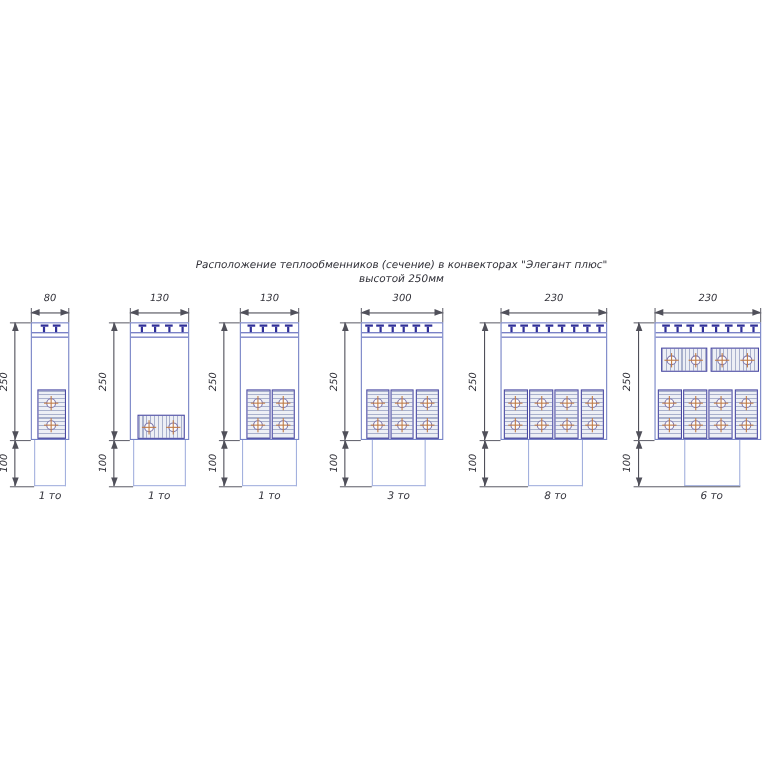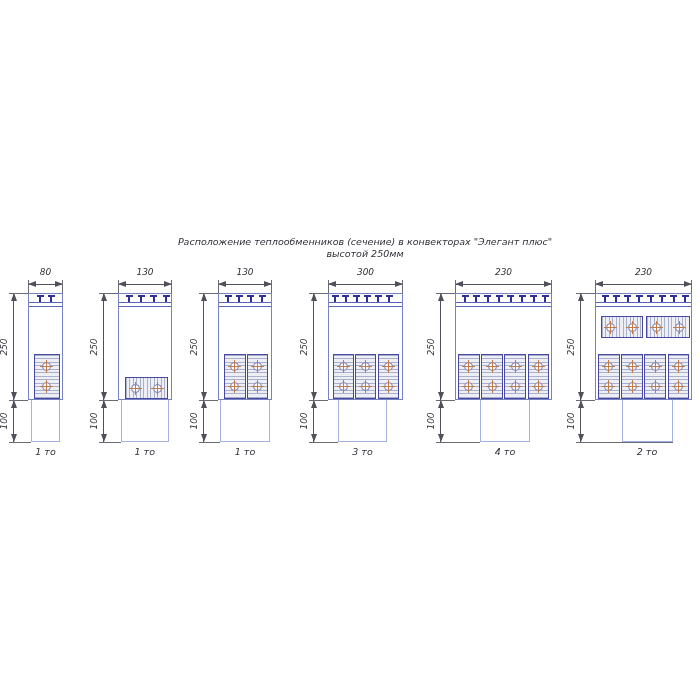--- a/index.html
+++ b/index.html
@@ -221,21 +221,21 @@
       <div class="abs dim-line-v" style="left: 440px; top: 293px; height: 149px;"></div>
       <div class="abs arr arr-up" style="left: 437.5px; top: 293px;"></div>
       <div class="abs arr arr-down" style="left: 437.5px; top: 392px;"></div>
       <div class="abs arr arr-up" style="left: 437.5px; top: 400px;"></div>
       <div class="abs arr arr-down" style="left: 437.5px; top: 434px;"></div>
       <div class="abs ext-line-h" style="left: 436px; top: 293px; width: 19px;"></div>
       <div class="abs ext-line-h" style="left: 436px; top: 400px; width: 19px;"></div>
       <div class="abs ext-line-h" style="left: 436px; top: 442px; width: 44px;"></div>
       <div class="abs dim-text-v" style="left: 431px; top: 346.5px;">250</div>
       <div class="abs dim-text-v" style="left: 431px; top: 421px;">100</div>
-      <div class="abs caption" style="left: 505px; top: 446px;">4 то</div>
+      <div class="abs caption" style="left: 505px; top: 446px;">8 то</div>
       <div class="abs body-rect" style="left: 595px; top: 293px; width: 97px; height: 107px;"></div>
       <div class="abs grille-line" style="left: 596px; top: 302px; width: 95px;"></div>
       <div class="abs grille-line" style="left: 596px; top: 306px; width: 95px;"></div>
       <div class="abs tooth" style="left: 601.5px; top: 294.5px;"></div>
       <div class="abs tooth" style="left: 612.929px; top: 294.5px;"></div>
       <div class="abs tooth" style="left: 624.357px; top: 294.5px;"></div>
       <div class="abs tooth" style="left: 635.786px; top: 294.5px;"></div>
       <div class="abs tooth" style="left: 647.214px; top: 294.5px;"></div>
       <div class="abs tooth" style="left: 658.643px; top: 294.5px;"></div>
       <div class="abs tooth" style="left: 670.071px; top: 294.5px;"></div>
@@ -268,15 +268,15 @@
       <div class="abs dim-line-v" style="left: 580px; top: 293px; height: 149px;"></div>
       <div class="abs arr arr-up" style="left: 577.5px; top: 293px;"></div>
       <div class="abs arr arr-down" style="left: 577.5px; top: 392px;"></div>
       <div class="abs arr arr-up" style="left: 577.5px; top: 400px;"></div>
       <div class="abs arr arr-down" style="left: 577.5px; top: 434px;"></div>
       <div class="abs ext-line-h" style="left: 576px; top: 293px; width: 19px;"></div>
       <div class="abs ext-line-h" style="left: 576px; top: 400px; width: 19px;"></div>
       <div class="abs ext-line-h" style="left: 576px; top: 442px; width: 96.5px;"></div>
       <div class="abs dim-text-v" style="left: 571px; top: 346.5px;">250</div>
       <div class="abs dim-text-v" style="left: 571px; top: 421px;">100</div>
-      <div class="abs caption" style="left: 647px; top: 446px;">2 то</div>
+      <div class="abs caption" style="left: 647px; top: 446px;">6 то</div>
     </div>
 </div>
 
 </body></html>

